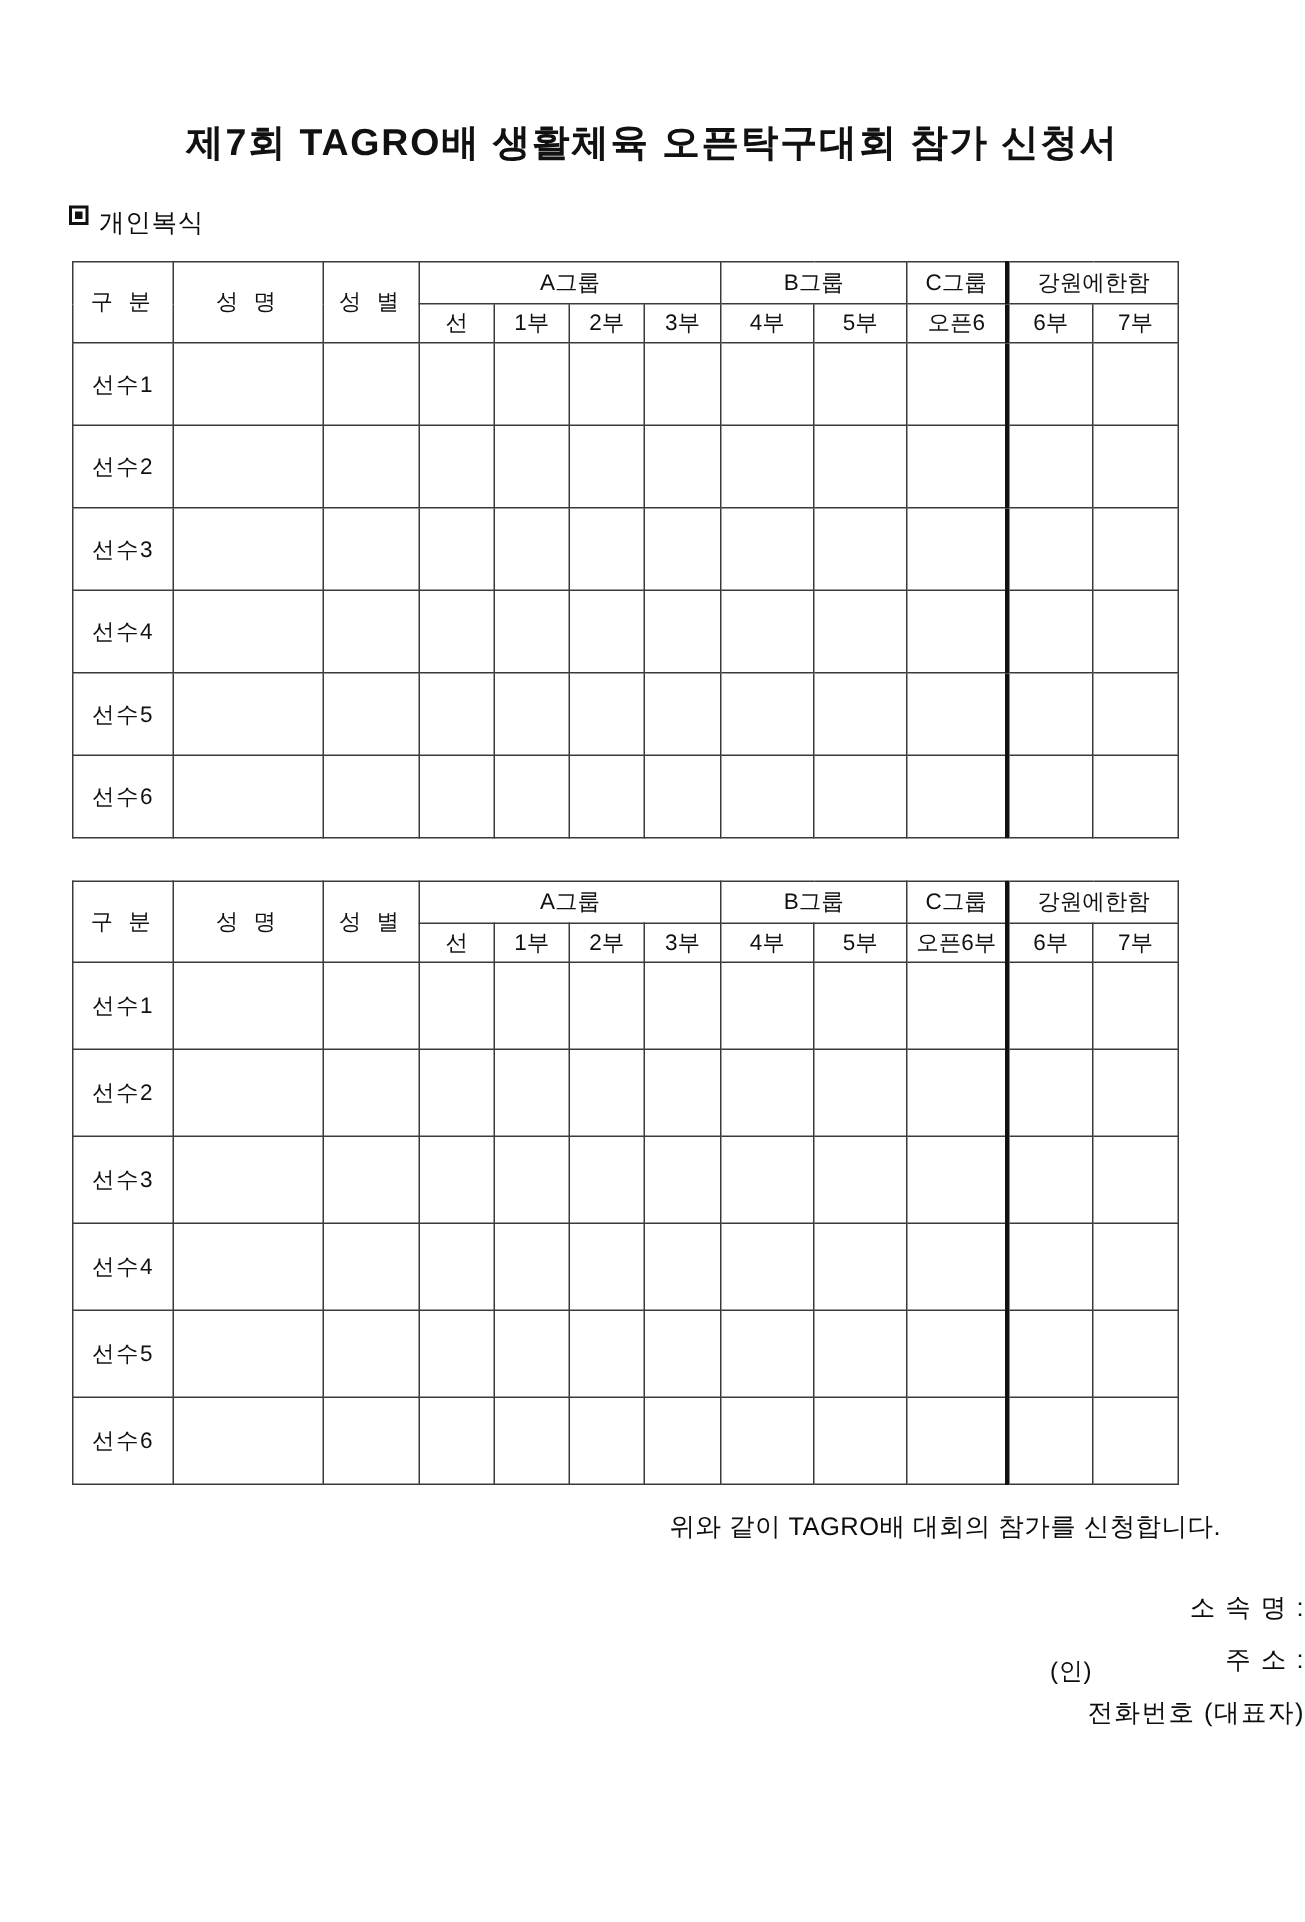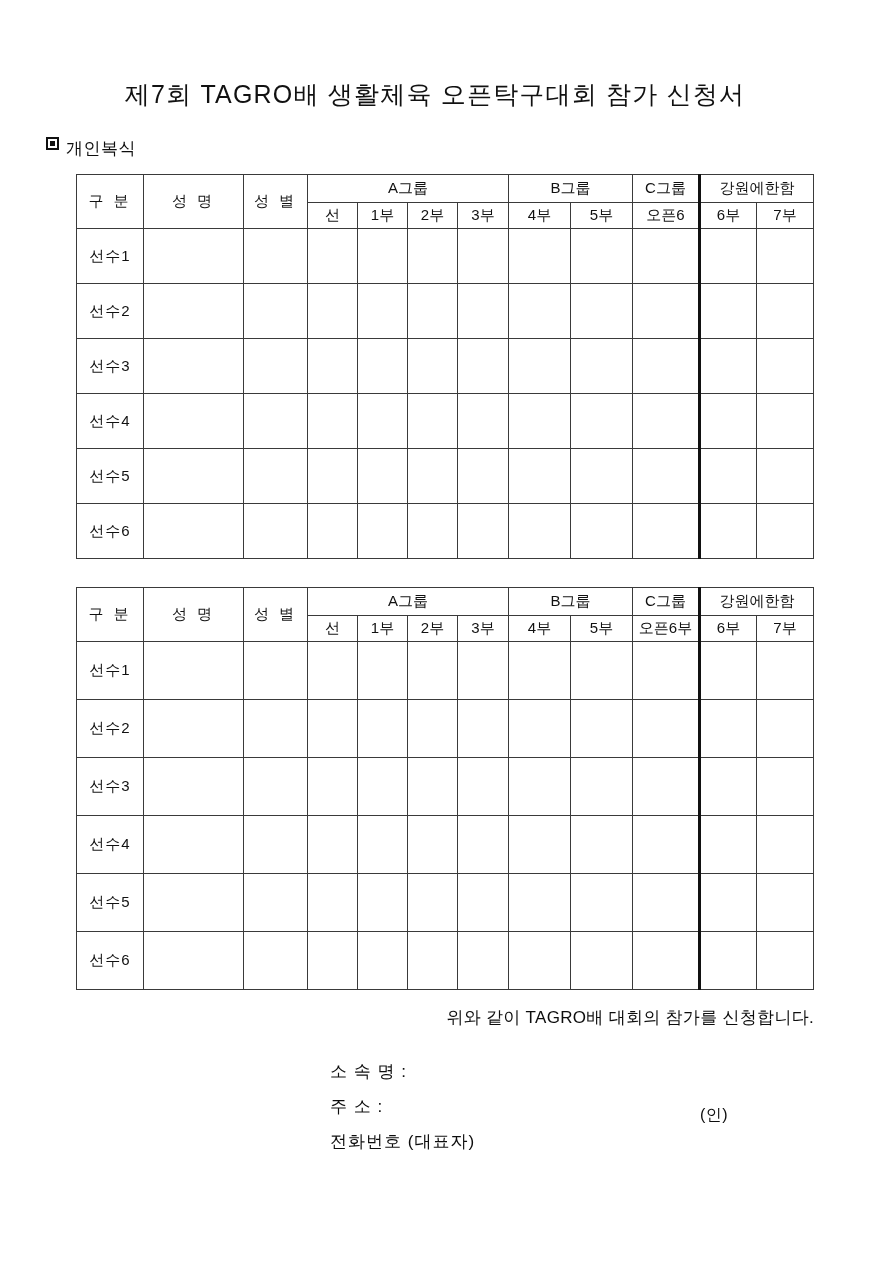--- a/index.html
+++ b/index.html
@@ -18,21 +18,21 @@
   .page {
     position: relative;
     width: 870px;
     height: 1281px;
     box-sizing: border-box;
   }
   .doc-title {
     text-align: center;
     font-size: 25px;
     letter-spacing: 1.2px;
-    font-weight: 400;
+    font-weight: 700;
     margin: 0;
     padding-top: 78px;
     color: #111;
   }
   .section-label {
     margin: 26px 0 0 46px;
     font-size: 17px;
     letter-spacing: 0.5px;
     display: flex;
     align-items: flex-start;
@@ -50,21 +50,21 @@
     content: "";
     position: absolute;
     left: 2px;
     top: 2px;
     right: 2px;
     bottom: 2px;
     background: #111;
   }
   table.entry {
     border-collapse: collapse;
-    margin-left: 76px;
+    margin-left: 48px;
     table-layout: fixed;
     background: #fff;
   }
   table.entry td, table.entry th {
     border: 1px solid #3a3a3a;
     font-weight: normal;
     font-size: 15px;
     text-align: center;
     padding: 0;
     color: #111;
@@ -96,21 +96,21 @@
     font-size: 17px;
     line-height: 1.75;
     letter-spacing: 0.2px;
   }
   .fields {
     margin: 26px 0 0 330px;
     font-size: 17px;
     line-height: 2.05;
     position: relative;
   }
-  .field-line { letter-spacing: 1px; position: relative; }
+  .field-line { letter-spacing: 1px; position: relative; text-align: right; }
   .seal {
     position: absolute;
     left: 370px;
     top: 44px;
     font-size: 16px;
     letter-spacing: 0.5px;
   }
 </style>
 </head>
 <body>

